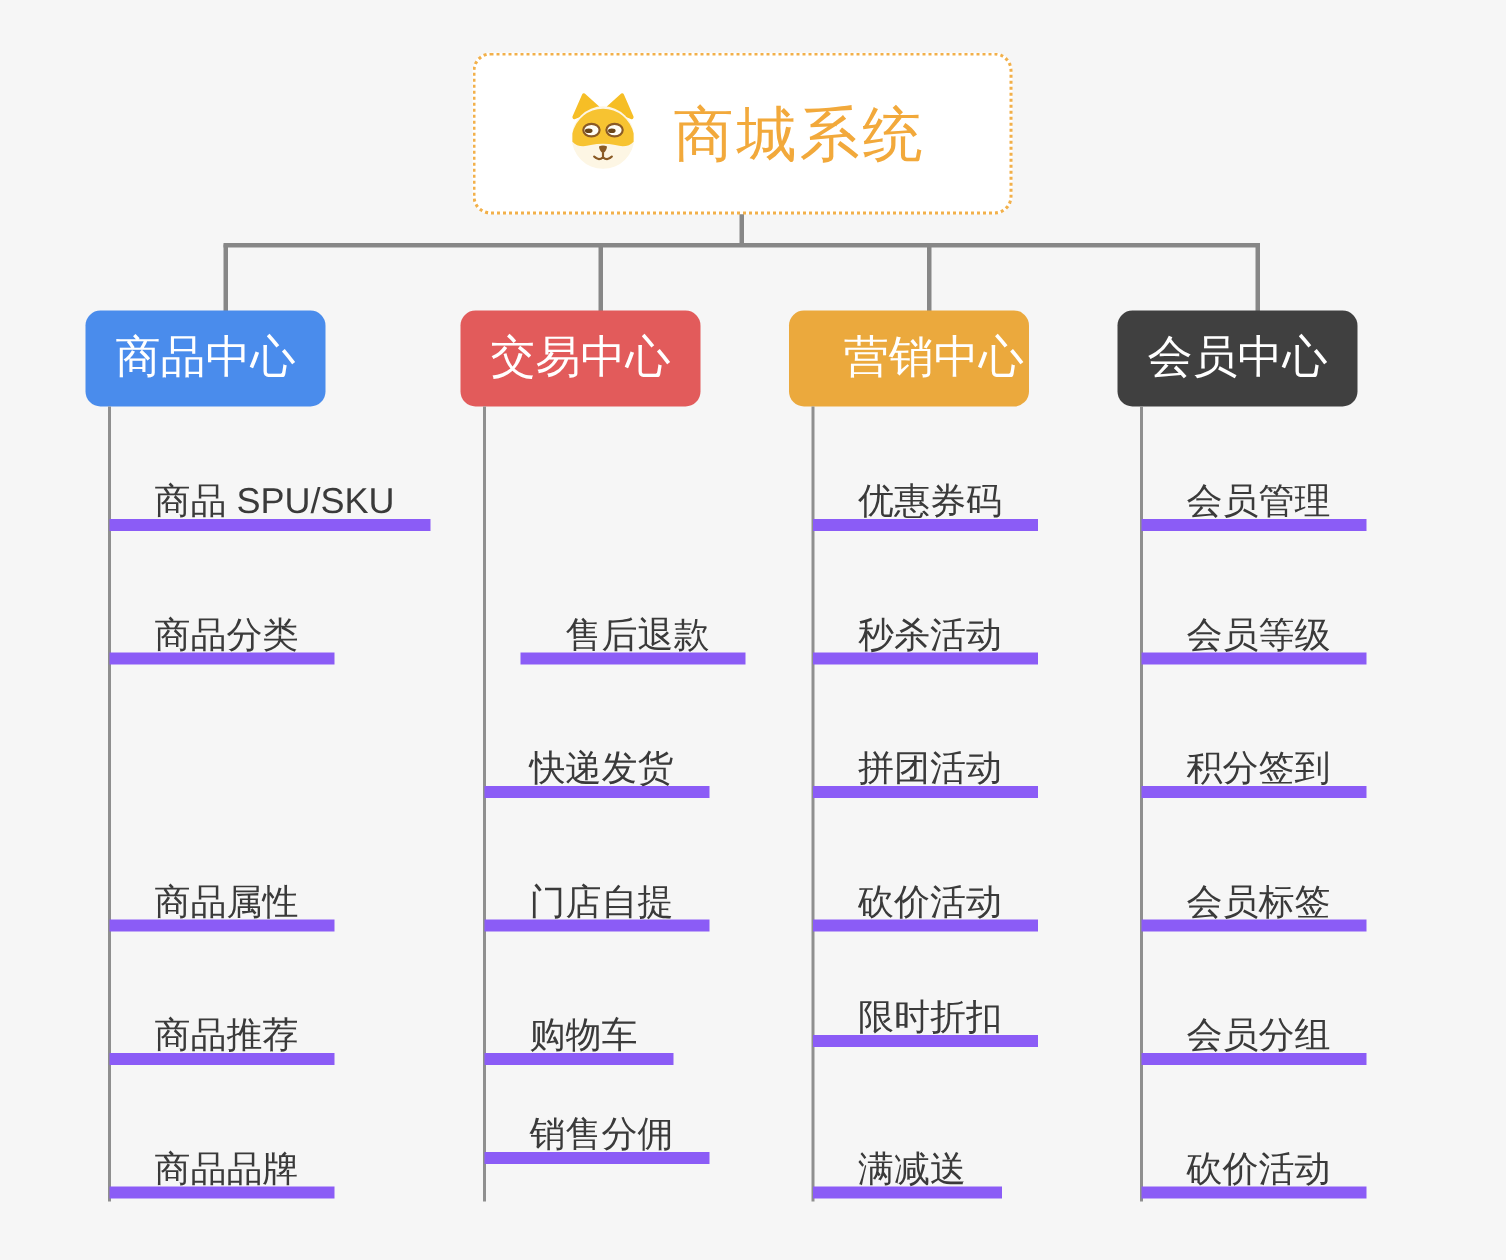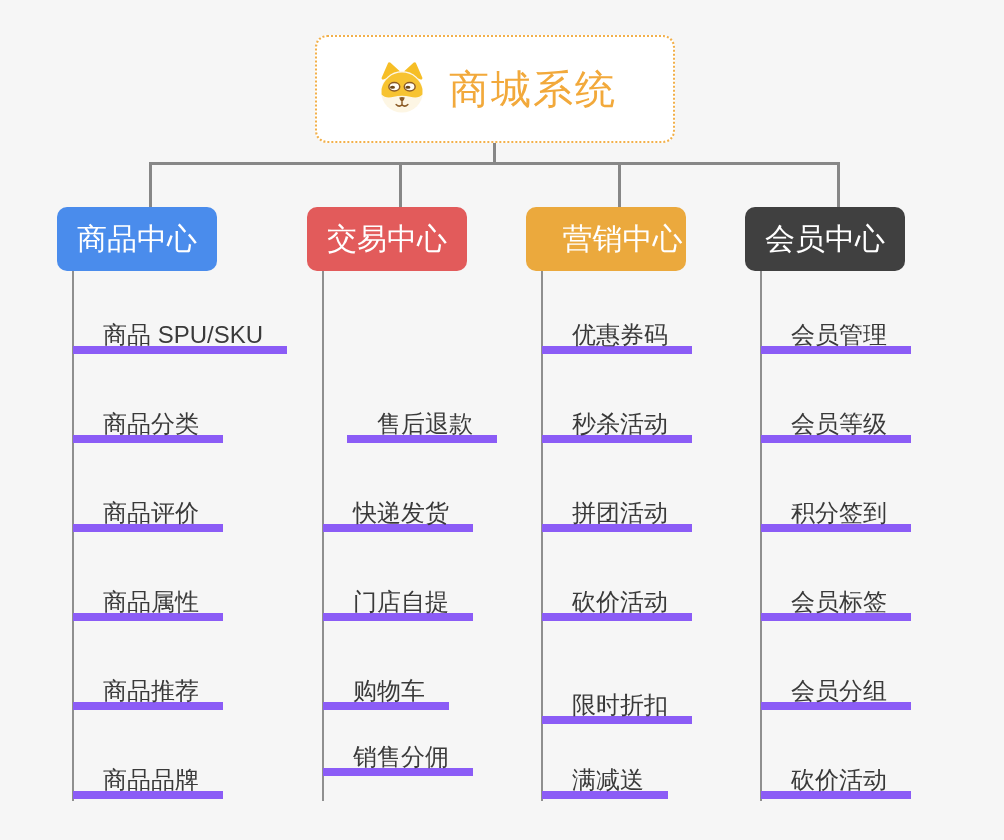--- a/index.html
+++ b/index.html
@@ -109,36 +109,35 @@
   <div class="branch branch-2" style="left:526px;">营销中心</div>
   <div class="branch branch-3" style="left:745px;">会员中心</div>
 
   <div class="spine" style="left:72px;"></div>
   <div class="spine" style="left:322px;"></div>
   <div class="spine" style="left:541px;"></div>
   <div class="spine" style="left:760px;"></div>
 
   <div class="leaf" style="left:73px; top:318px;">商品 SPU/SKU</div>
   <div class="leaf" style="left:73px; top:407px;">商品分类</div>
-  <div class="leaf" style="left:73px; top:496px;">商品评价</div>
   <div class="leaf" style="left:73px; top:674px;">商品推荐</div>
   <div class="leaf" style="left:73px; top:585px;">商品属性</div>
   <div class="leaf" style="left:73px; top:763px;">商品品牌</div>
 
   <div class="leaf" style="left:323px; top:407px;margin-left:24px;">售后退款</div>
   <div class="leaf" style="left:323px; top:496px;">快递发货</div>
   <div class="leaf" style="left:323px; top:585px;">门店自提</div>
   <div class="leaf" style="left:323px; top:674px;text-align:center;">购物车</div>
   <div class="leaf" style="left:323px; top:740px;">销售分佣</div>
 
   <div class="leaf" style="left:542px; top:318px;">优惠券码</div>
   <div class="leaf" style="left:542px; top:407px;">秒杀活动</div>
   <div class="leaf" style="left:542px; top:496px;">拼团活动</div>
   <div class="leaf" style="left:542px; top:585px;">砍价活动</div>
-  <div class="leaf" style="left:542px; top:688px;">限时折扣</div>
+  <div class="leaf" style="left:542px; top:662px;">限时折扣</div>
   <div class="leaf" style="left:542px; top:763px;">满减送</div>
 
   <div class="leaf" style="left:761px; top:318px;">会员管理</div>
   <div class="leaf" style="left:761px; top:407px;">会员等级</div>
   <div class="leaf" style="left:761px; top:496px;">积分签到</div>
   <div class="leaf" style="left:761px; top:585px;">会员标签</div>
   <div class="leaf" style="left:761px; top:674px;">会员分组</div>
   <div class="leaf" style="left:761px; top:763px;">砍价活动</div>
 
 </div>

